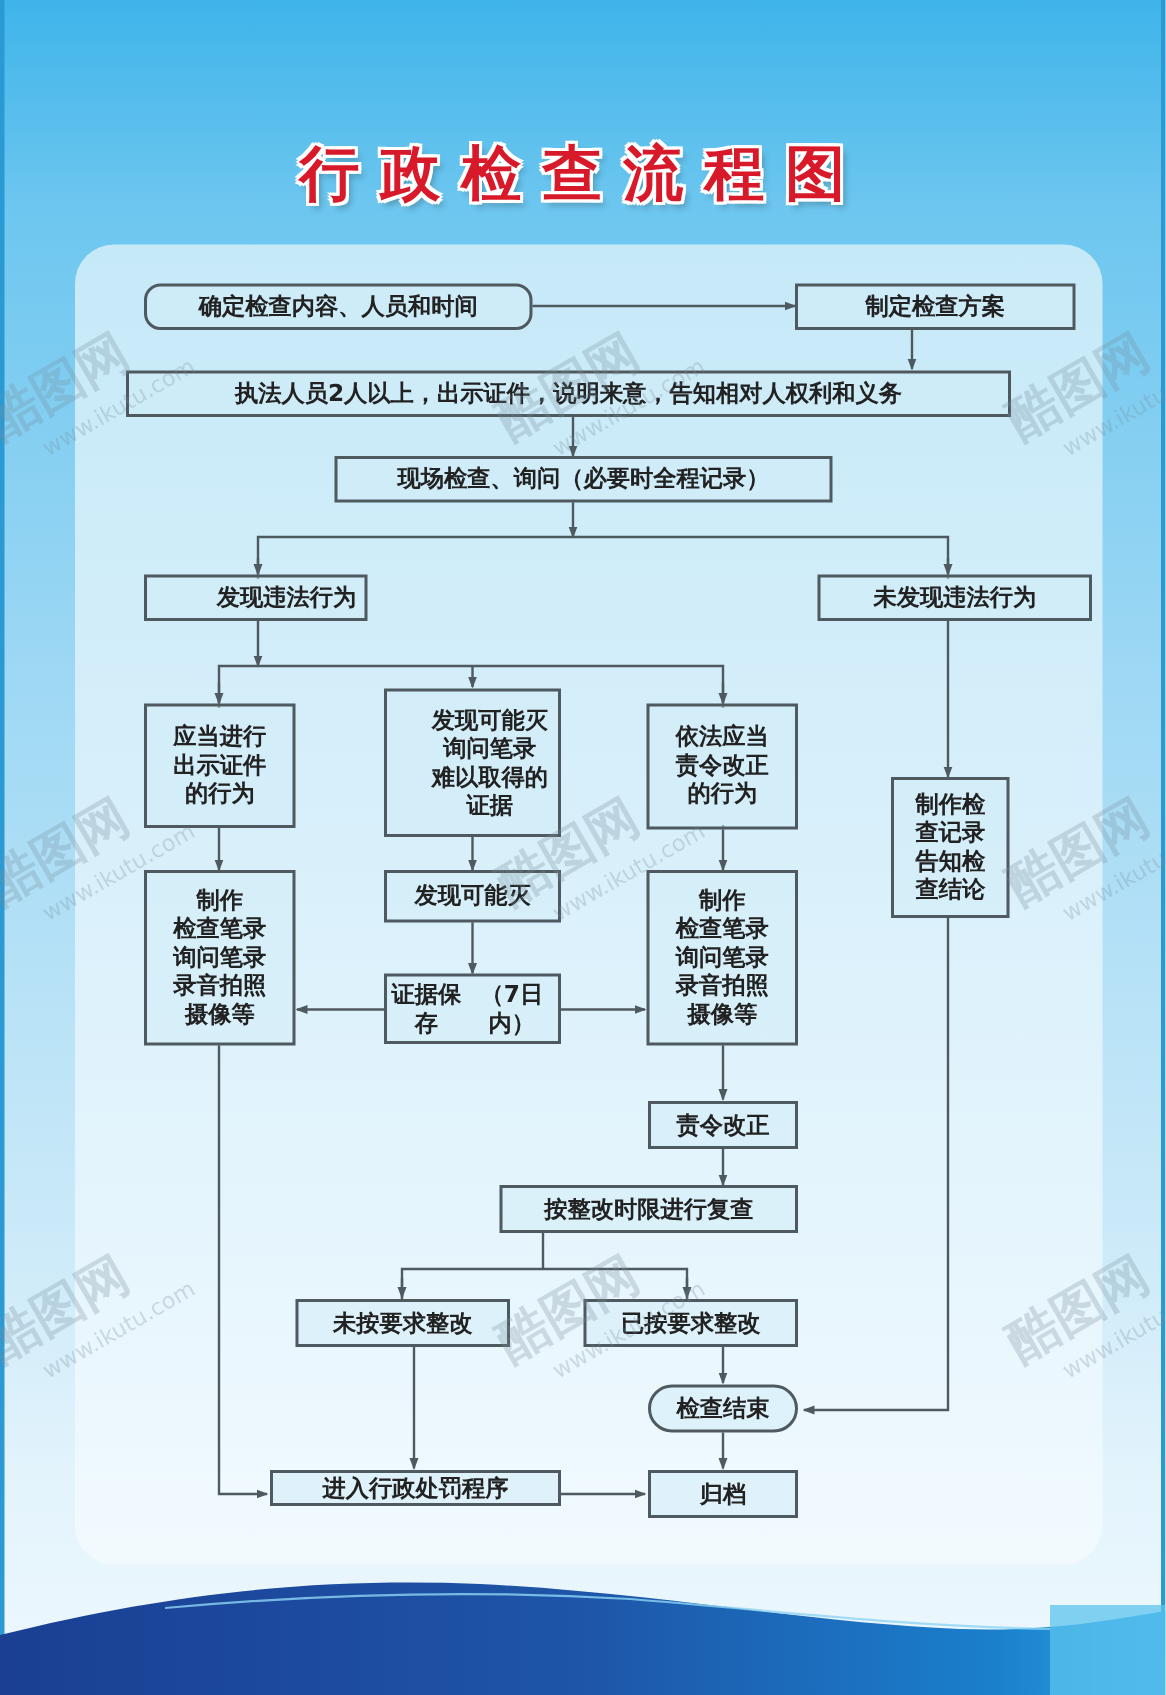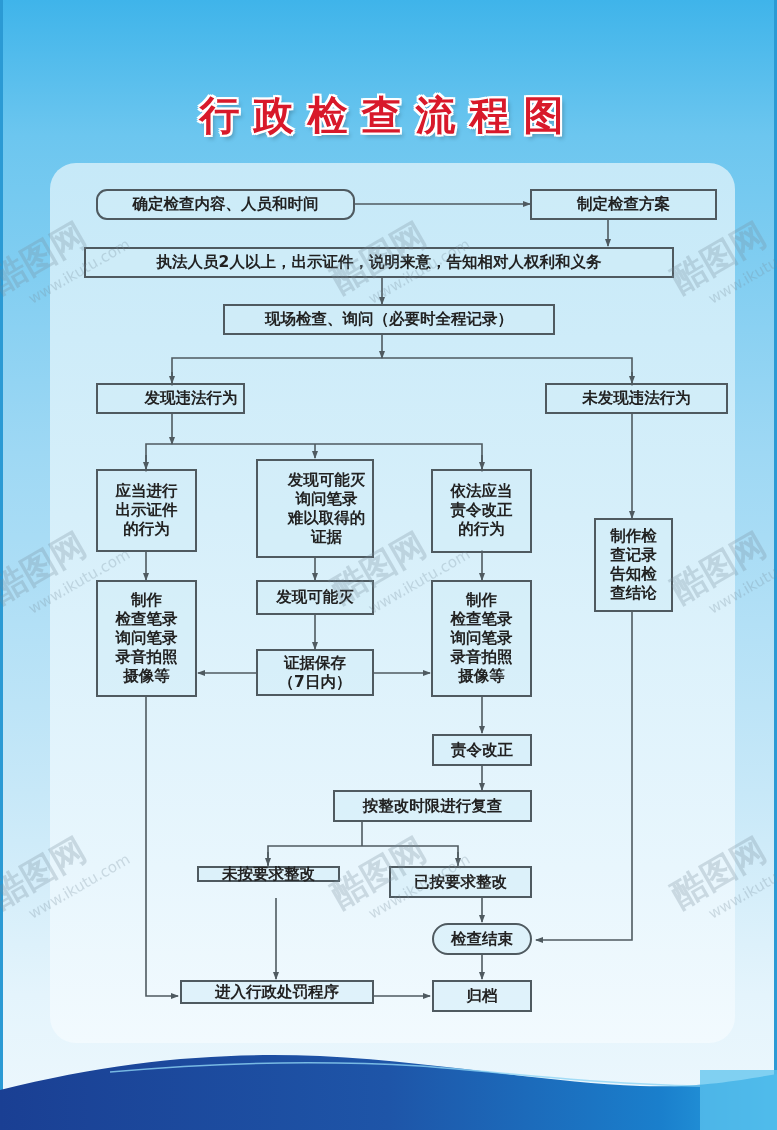--- a/index.html
+++ b/index.html
@@ -139,35 +139,35 @@
 </div>
 
 <div class="box" style="left:96px;top:580px;width:101px;height:117px;flex-direction:column;">
   <span>制作</span>
   <span>检查笔录</span>
   <span>询问笔录</span>
   <span>录音拍照</span>
   <span>摄像等</span>
 </div>
 <div class="box" style="left:256px;top:580px;width:118px;height:35px;">发现可能灭</div>
-<div class="box" style="left:256px;top:649px;width:118px;height:47px;flex-direction:column;">
+<div class="box" style="left:256px;top:649px;width:118px;height:47px;flex-direction:row;">
   <span>证据保存</span>
   <span>（7日内）</span>
 </div>
 <div class="box" style="left:431px;top:580px;width:101px;height:117px;flex-direction:column;">
   <span>制作</span>
   <span>检查笔录</span>
   <span>询问笔录</span>
   <span>录音拍照</span>
   <span>摄像等</span>
 </div>
 
 <div class="box" style="left:432px;top:734px;width:100px;height:32px;">责令改正</div>
 <div class="box" style="left:333px;top:790px;width:199px;height:32px;">按整改时限进行复查</div>
-<div class="box" style="left:197px;top:866px;width:143px;height:16px;">未按要求整改</div>
+<div class="box" style="left:197px;top:866px;width:143px;height:32px;">未按要求整改</div>
 <div class="box" style="left:389px;top:866px;width:143px;height:32px;">已按要求整改</div>
 <div class="box" style="left:432px;top:923px;width:100px;height:32px;border-radius:16px;">检查结束</div>
 <div class="box" style="left:180px;top:980px;width:194px;height:24px;text-align:right;">进入行政处罚程序</div>
 <div class="box" style="left:432px;top:980px;width:100px;height:32px;">归档</div>
 
 <div class="wm" style="left:-10px;top:225px;"><span>酷图网</span><small>www.ikutu.com</small></div>
 <div class="wm" style="left:330px;top:225px;"><span>酷图网</span><small>www.ikutu.com</small></div>
 <div class="wm" style="left:670px;top:225px;"><span>酷图网</span><small>www.ikutu.com</small></div>
 <div class="wm" style="left:-10px;top:535px;"><span>酷图网</span><small>www.ikutu.com</small></div>
 <div class="wm" style="left:330px;top:535px;"><span>酷图网</span><small>www.ikutu.com</small></div>

